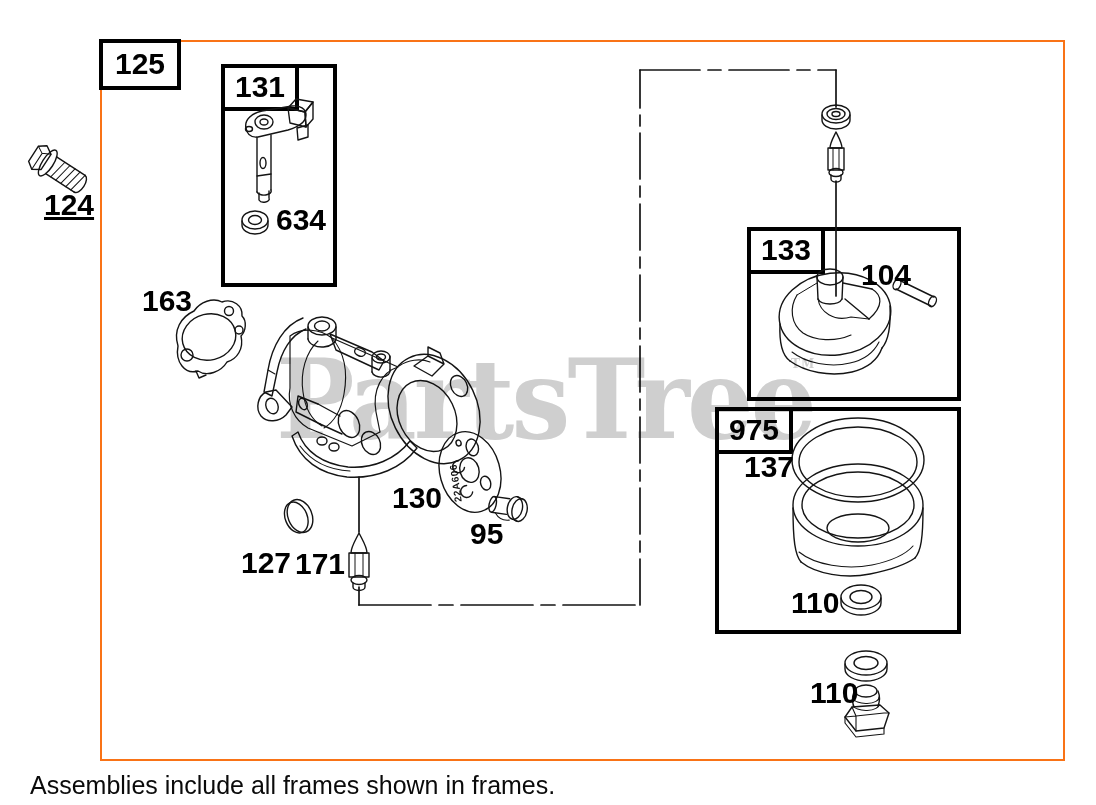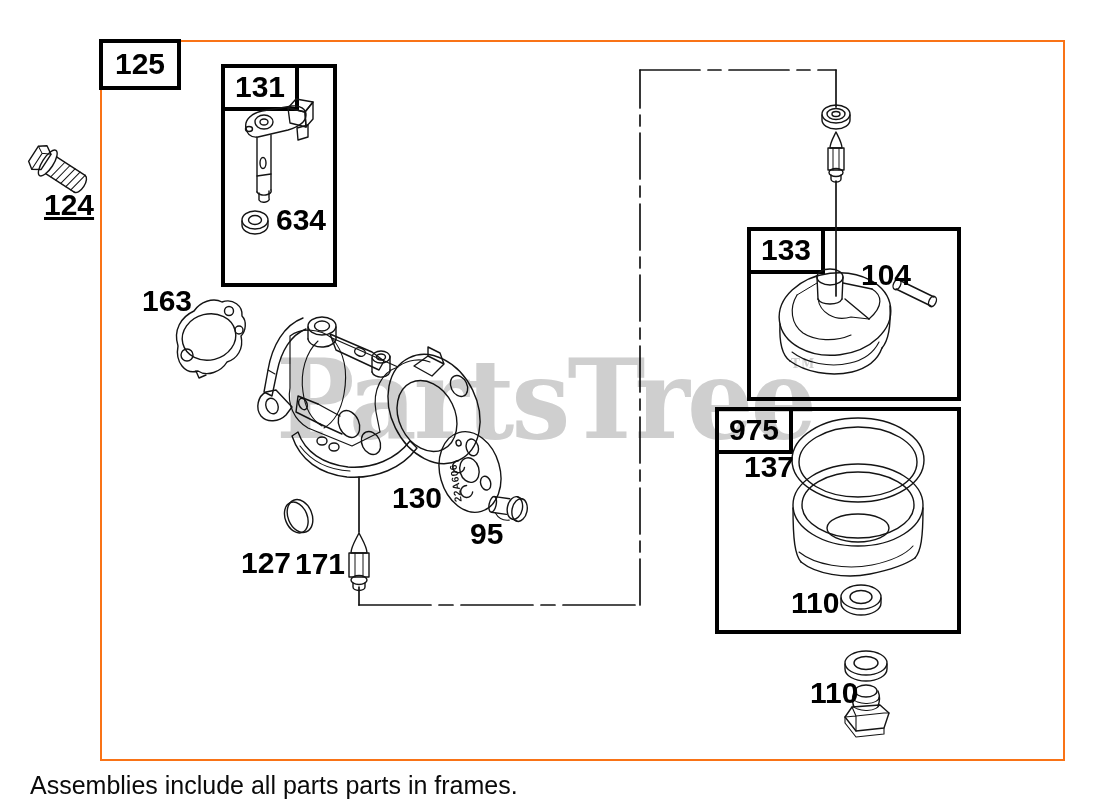--- a/index.html
+++ b/index.html
@@ -271,18 +271,18 @@
   <div class="plabel" style="left:276px;top:205px;">634</div>
   <div class="plabel" style="left:241px;top:504px;margin-top:44px;">127</div>
   <div class="plabel" style="left:392px;top:483px;">130</div>
   <div class="plabel" style="left:470px;top:519px;">95</div>
   <div class="plabel" style="left:295px;top:549px;">171</div>
   <div class="plabel" style="left:861px;top:260px;">104</div>
   <div class="plabel" style="left:744px;top:452px;">137</div>
   <div class="plabel" style="left:791px;top:588px;">110</div>
   <div class="plabel" style="left:810px;top:678px;">110</div>
 
-  <div class="caption">Assemblies include all parts parts in frames.</div>
+  <div class="caption">Assemblies include all frames shown in frames.</div>
 
   <div class="watermark">PartsTree</div>
   <div class="watermark-tm">TM</div>
 
 </div>
 
 </body></html>

